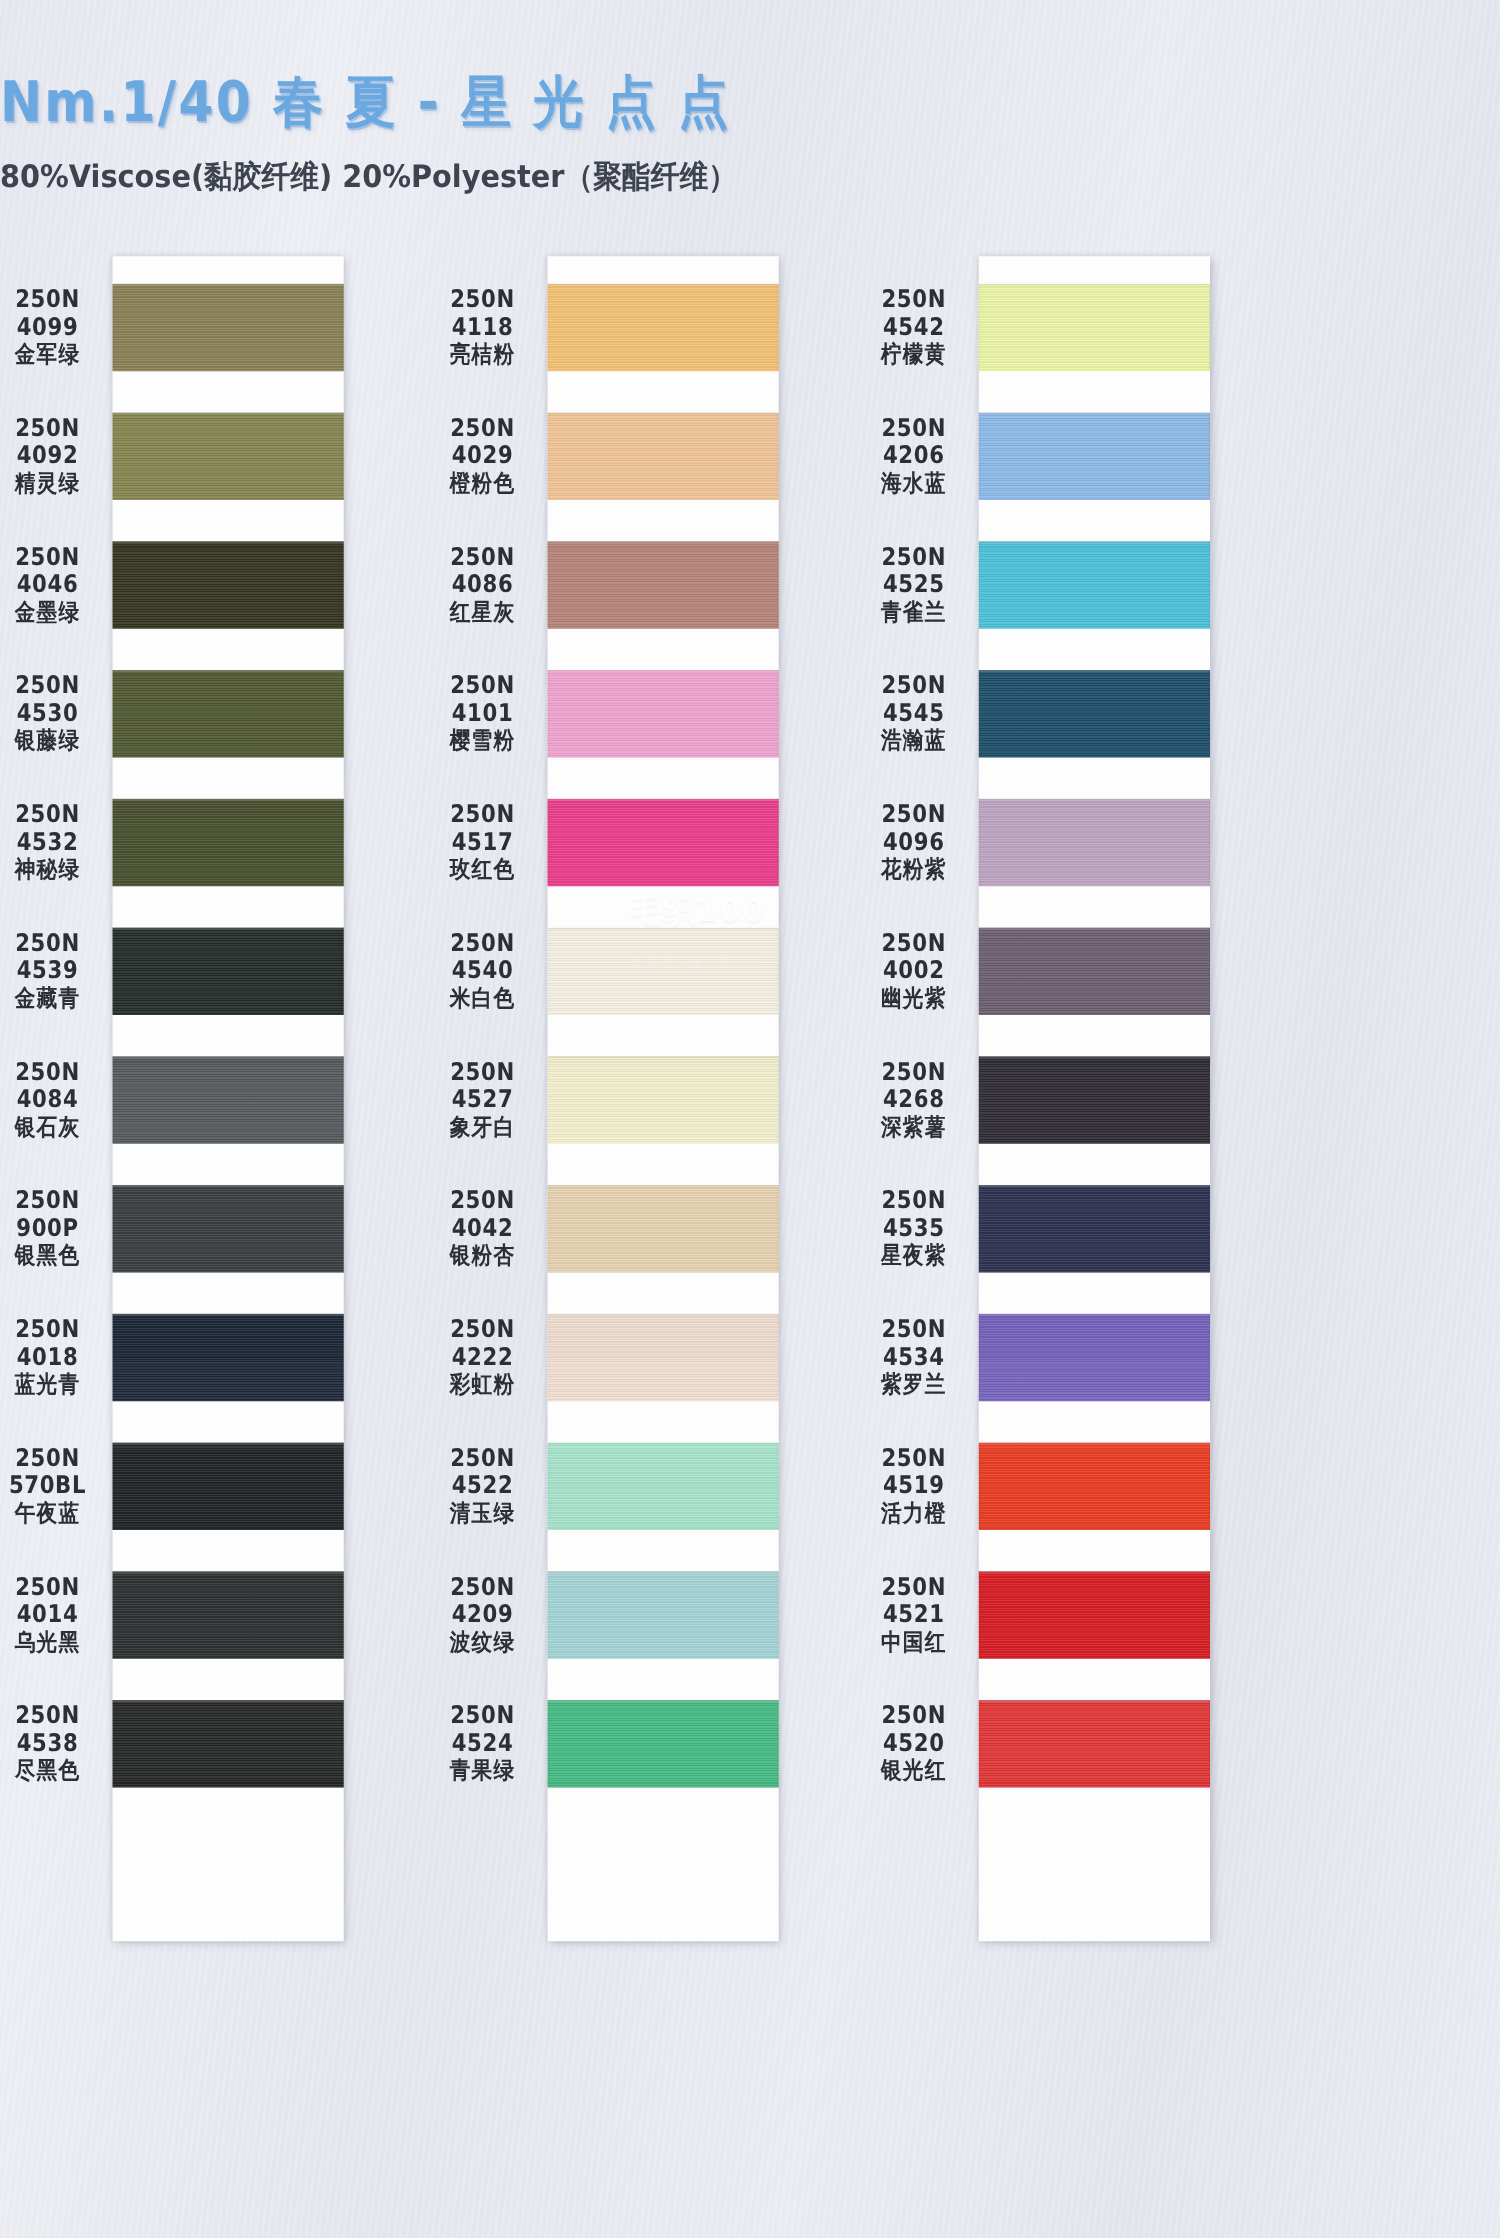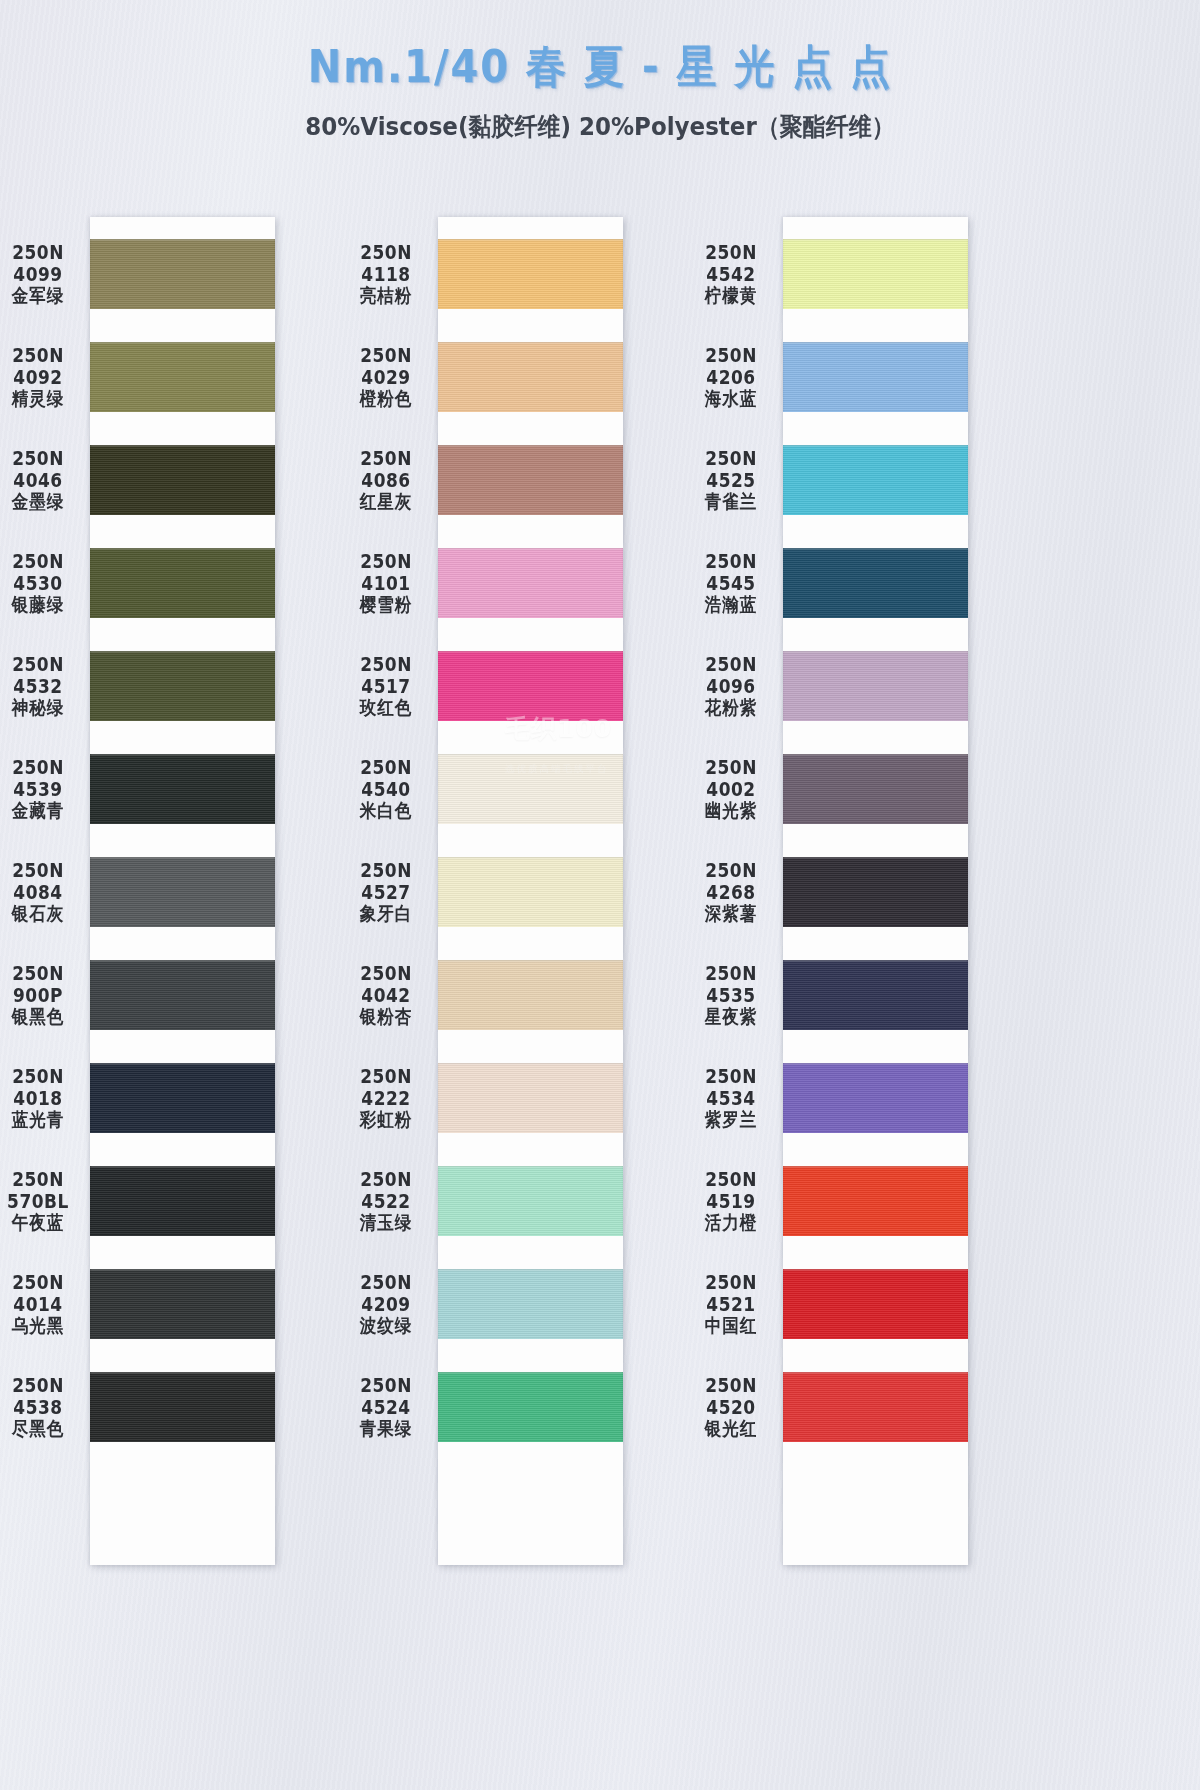--- a/index.html
+++ b/index.html
@@ -19,23 +19,23 @@
   .paper-bg::after {
     content: "";
     position: absolute; inset: 0;
     background:
       repeating-linear-gradient(97deg, rgba(255,255,255,0.22) 0px, rgba(255,255,255,0.22) 2px, rgba(0,0,0,0.012) 2px, rgba(0,0,0,0.012) 5px);
     opacity: .55;
   }
 
   
   header {
-    position: absolute; top: 16px; left: 0; right: 0;
-    text-align: center;
-    padding-top: 20px;
+    position: absolute; top: 0; left: 0; right: 0;
+    text-align: left;
+    padding-top: 51px;
   }
   .title {
     font-family: "DejaVu Sans", sans-serif;
     font-size: 40px;
     font-weight: 700;
     letter-spacing: 2px;
     color: #6ba8e0;
     text-shadow: 1px 1px 0 rgba(110,160,215,.45), 2px 2px 3px rgba(120,150,190,.25);
     white-space: nowrap;
     transform: scaleY(1.12);
@@ -51,21 +51,21 @@
     transform: scaleY(1.08);
   }
 
   
   .board {
     position: absolute;
     top: 205px; left: 0; right: 0; bottom: 0;
   }
   .column {
     position: absolute;
-    top: 12px;
+    top: 0;
     width: 185px;
   }
   .col-1 { left: 90px; }
   .col-2 { left: 438px; }
   .col-3 { left: 783px; }
 
   .card-strip {
     position: relative;
     width: 185px;
     background: #fdfdfd;

